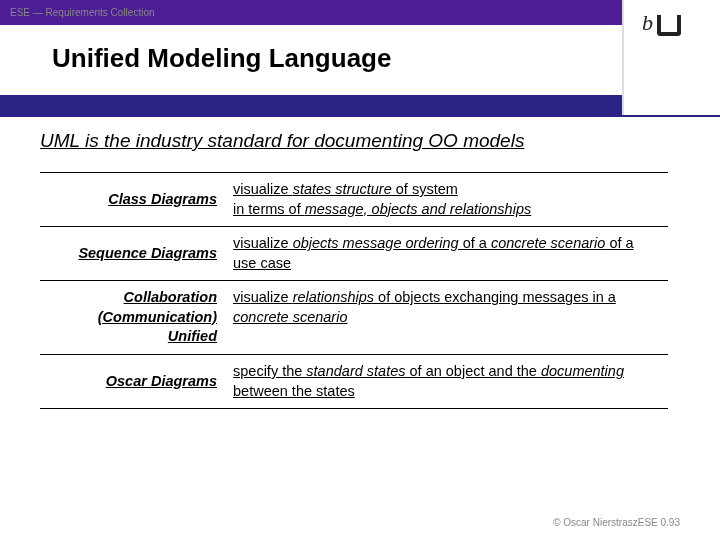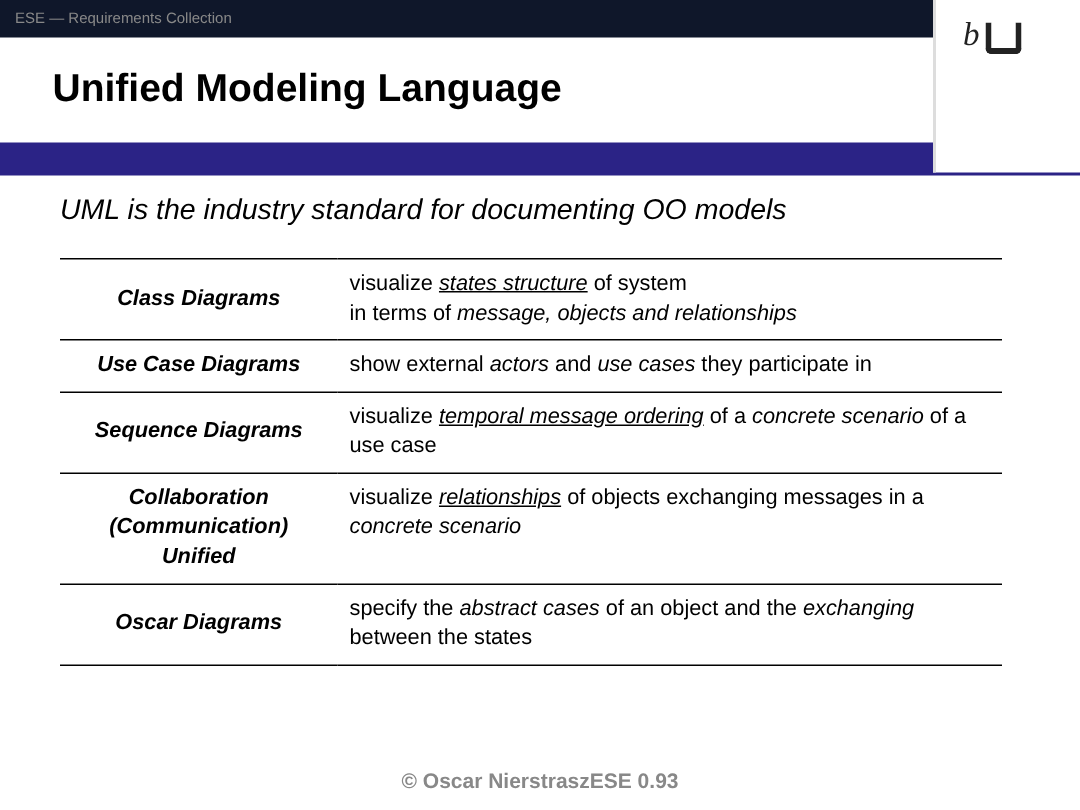--- a/index.html
+++ b/index.html
@@ -14,21 +14,21 @@
       background: #ffffff;
       position: relative;
       overflow: hidden;
     }
     .header-bar {
       position: absolute;
       top: 0;
       left: 0;
       right: 0;
       height: 25px;
-      background: #0f172a;
+      background: #4c1d95;
       color: #888888;
       font-size: 10px;
       padding: 6px 10px;
       display: flex;
       align-items: center;
     }
     .logo {
       position: absolute;
       top: 0;
       right: 0;
@@ -68,60 +68,61 @@
       color: #c73030;
       line-height: 1.3;
       letter-spacing: 0.3px;
     }
     .title-area {
       position: absolute;
       top: 25px;
       left: 0;
       right: 0;
       height: 70px;
-      padding: 18px 0 0 35px;
+      padding: 18px 0 0 52px;
     }
     .title {
       font-size: 26px;
       font-weight: bold;
       color: #000000;
     }
     .blue-bar {
       position: absolute;
       top: 95px;
       left: 0;
       right: 0;
       height: 22px;
       background: #2b2386;
     }
     .content {
       position: absolute;
       top: 130px;
       left: 40px;
       right: 52px;
+      text-decoration: underline;
     }
     .intro {
       font-size: 19px;
       font-style: italic;
       color: #000000;
       margin-bottom: 20px;
     }
     .table {
       width: 100%;
       border-collapse: collapse;
     }
     .table td {
       padding: 7px 8px;
       vertical-align: top;
       font-size: 14.5px;
       line-height: 1.35;
     }
     .table td.label {
       width: 185px;
-      text-align: center;
+      text-align: right;
       font-weight: bold;
       font-style: italic;
       vertical-align: middle;
       border-top: 1.5px solid #000000;
       border-bottom: 1.5px solid #000000;
     }
     .table td.desc {
       border-top: 1.5px solid #000000;
       border-bottom: 1.5px solid #000000;
     }
@@ -131,24 +132,23 @@
     .desc .und {
       text-decoration: underline;
       font-style: italic;
     }
     .footer {
       position: absolute;
       bottom: 12px;
       left: 40px;
       right: 40px;
       display: flex;
-      justify-content: center;
-      font-size: 14px;
+      justify-content: flex-end;
+      font-size: 10px;
       color: #888888;
-      font-weight: bold;
     }
   </style>
 </head>
 <body>
 
 <div class="header-bar">
   <span>ESE — Requirements Collection</span>
 </div>
 
 <div class="logo">
@@ -166,34 +166,30 @@
 
 <div class="content">
   <div class="intro">UML is the industry standard for documenting OO models</div>
   <table class="table">
     <tbody id="table-body">
         <tr>
           <td class="label">Class Diagrams</td>
           <td class="desc">visualize <span class="und">states structure</span> of system<br>in terms of <span class="em">message, objects and relationships</span></td>
         </tr>
         <tr>
-          <td class="label">Use Case Diagrams</td>
-          <td class="desc">show external <span class="em">actors</span> and <span class="em">use cases</span> they participate in</td>
-        </tr>
-        <tr>
           <td class="label">Sequence Diagrams</td>
-          <td class="desc">visualize <span class="und">temporal message ordering</span> of a <span class="em">concrete scenario</span> of a use case</td>
+          <td class="desc">visualize <span class="und">objects message ordering</span> of a <span class="em">concrete scenario</span> of a use case</td>
         </tr>
         <tr>
           <td class="label">Collaboration (Communication) Unified</td>
           <td class="desc">visualize <span class="und">relationships</span> of objects exchanging messages in a <span class="em">concrete scenario</span></td>
         </tr>
         <tr>
           <td class="label">Oscar Diagrams</td>
-          <td class="desc">specify the <span class="em">abstract cases</span> of an object and the <span class="em">exchanging</span> between the states</td>
+          <td class="desc">specify the <span class="em">standard states</span> of an object and the <span class="em">documenting</span> between the states</td>
         </tr>
       </tbody>
   </table>
 </div>
 
 <div class="footer">
   <span>© Oscar Nierstrasz</span>
   <span>ESE 0.93</span>
 </div>
 

